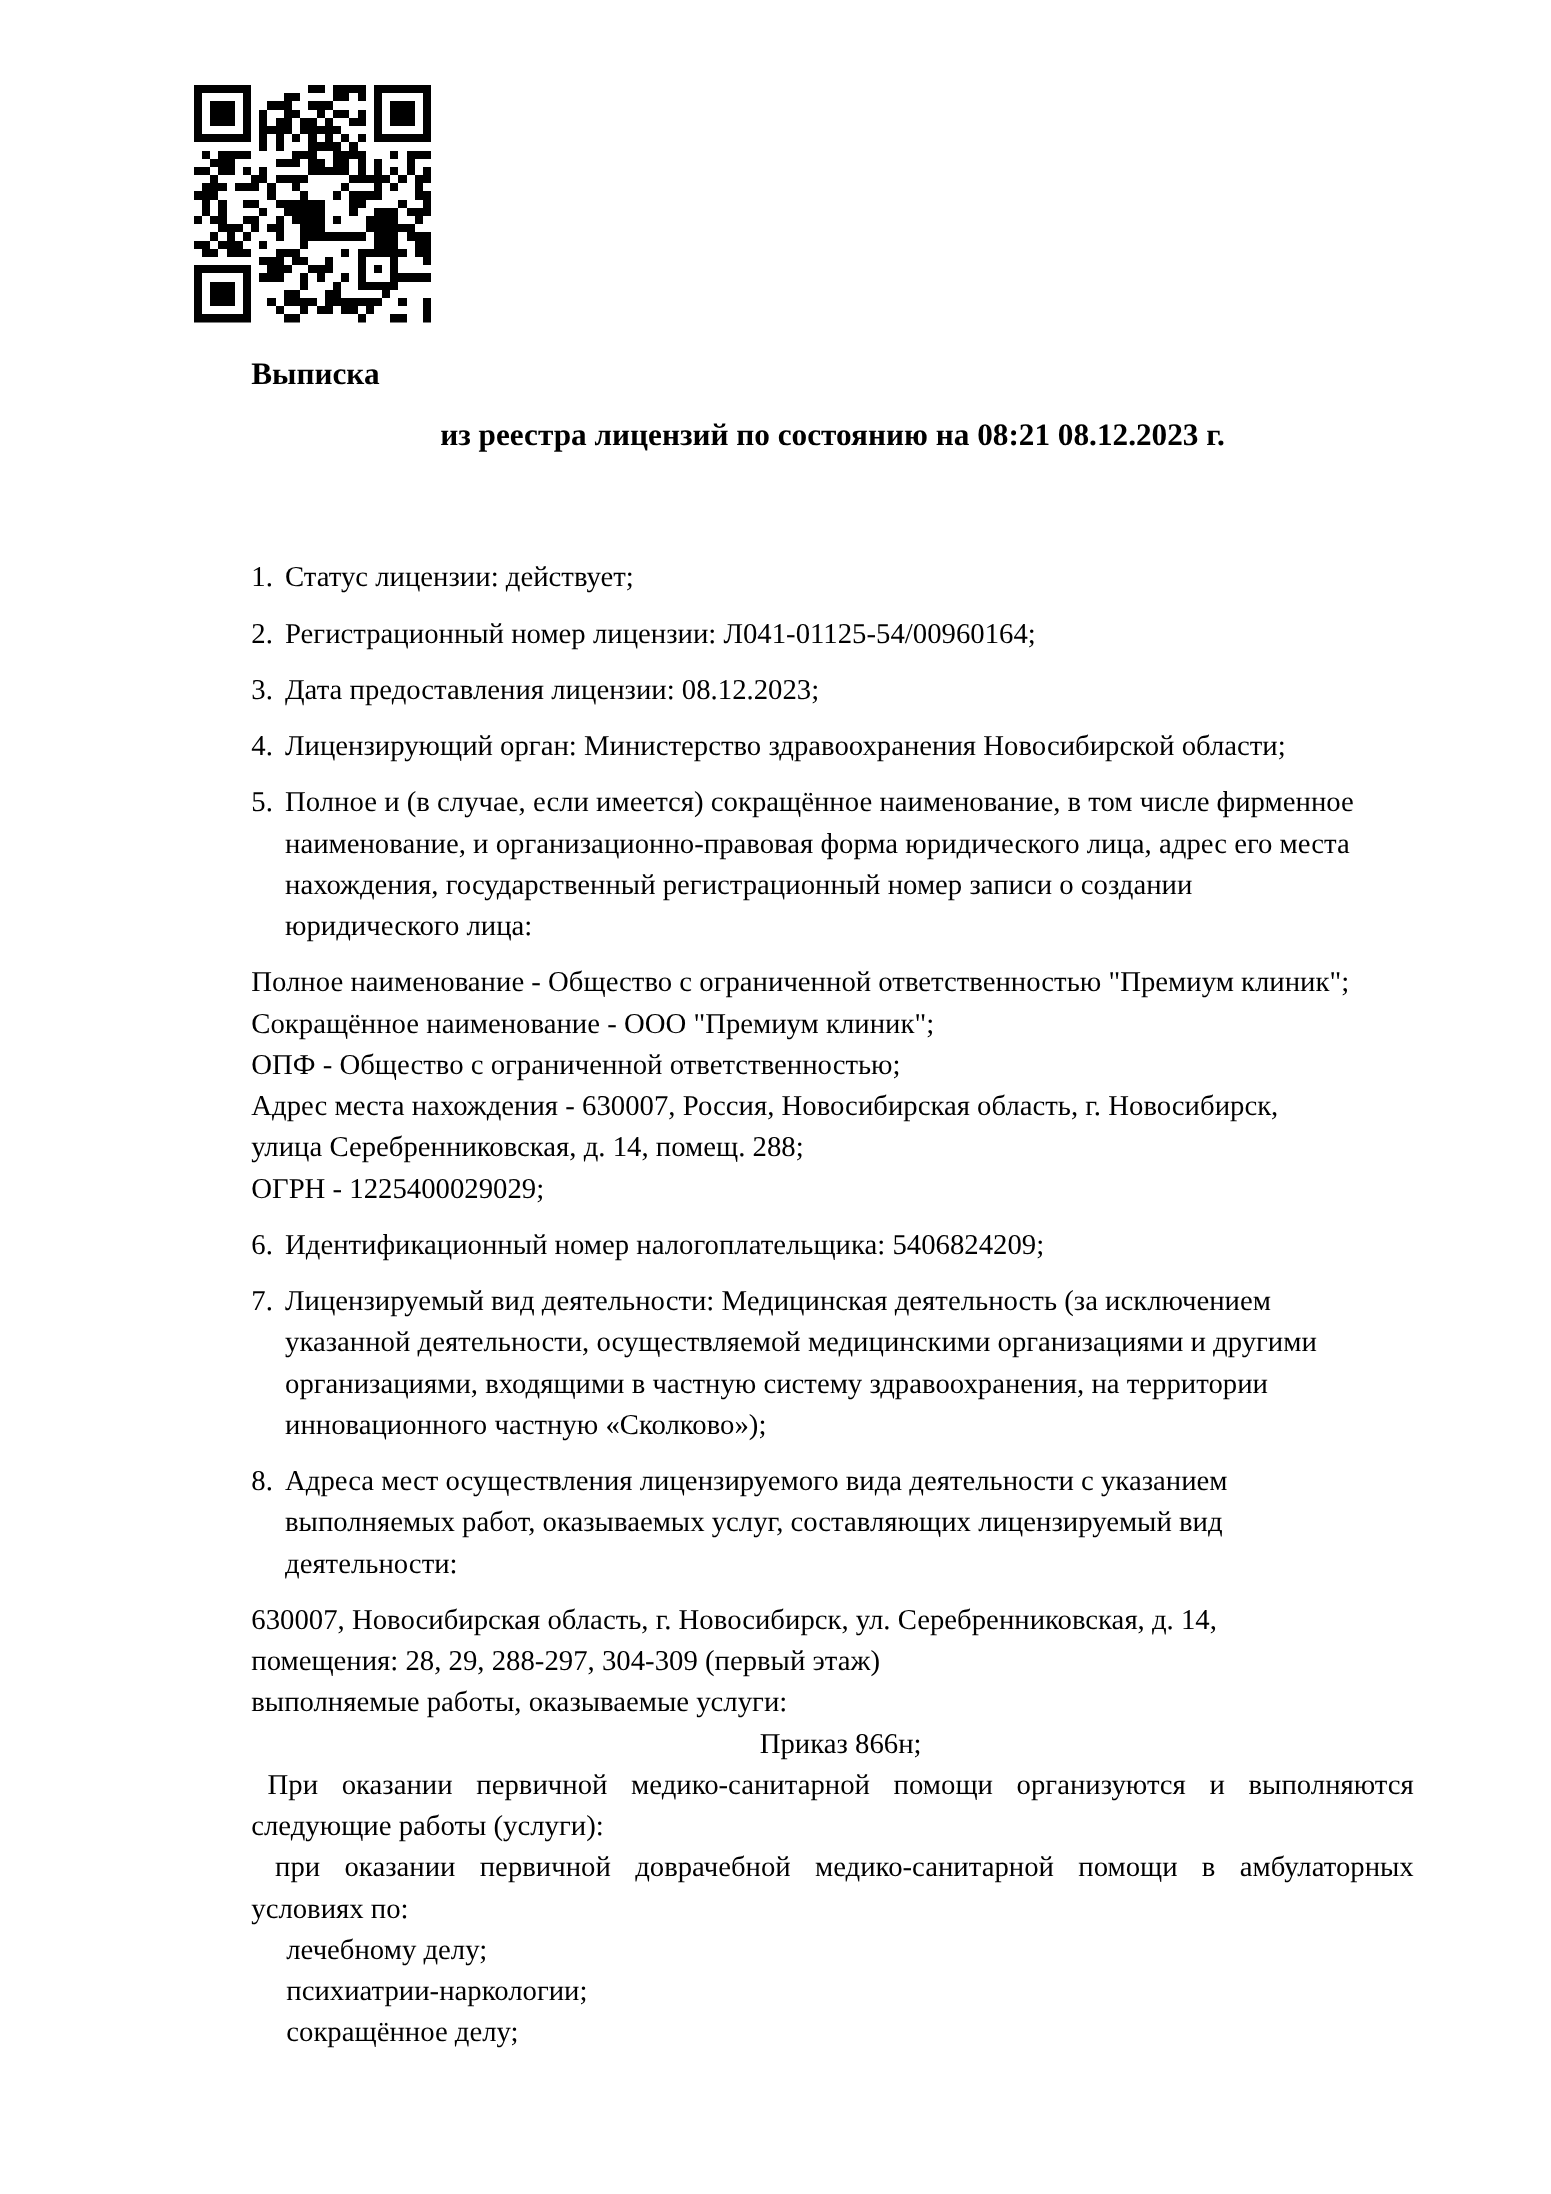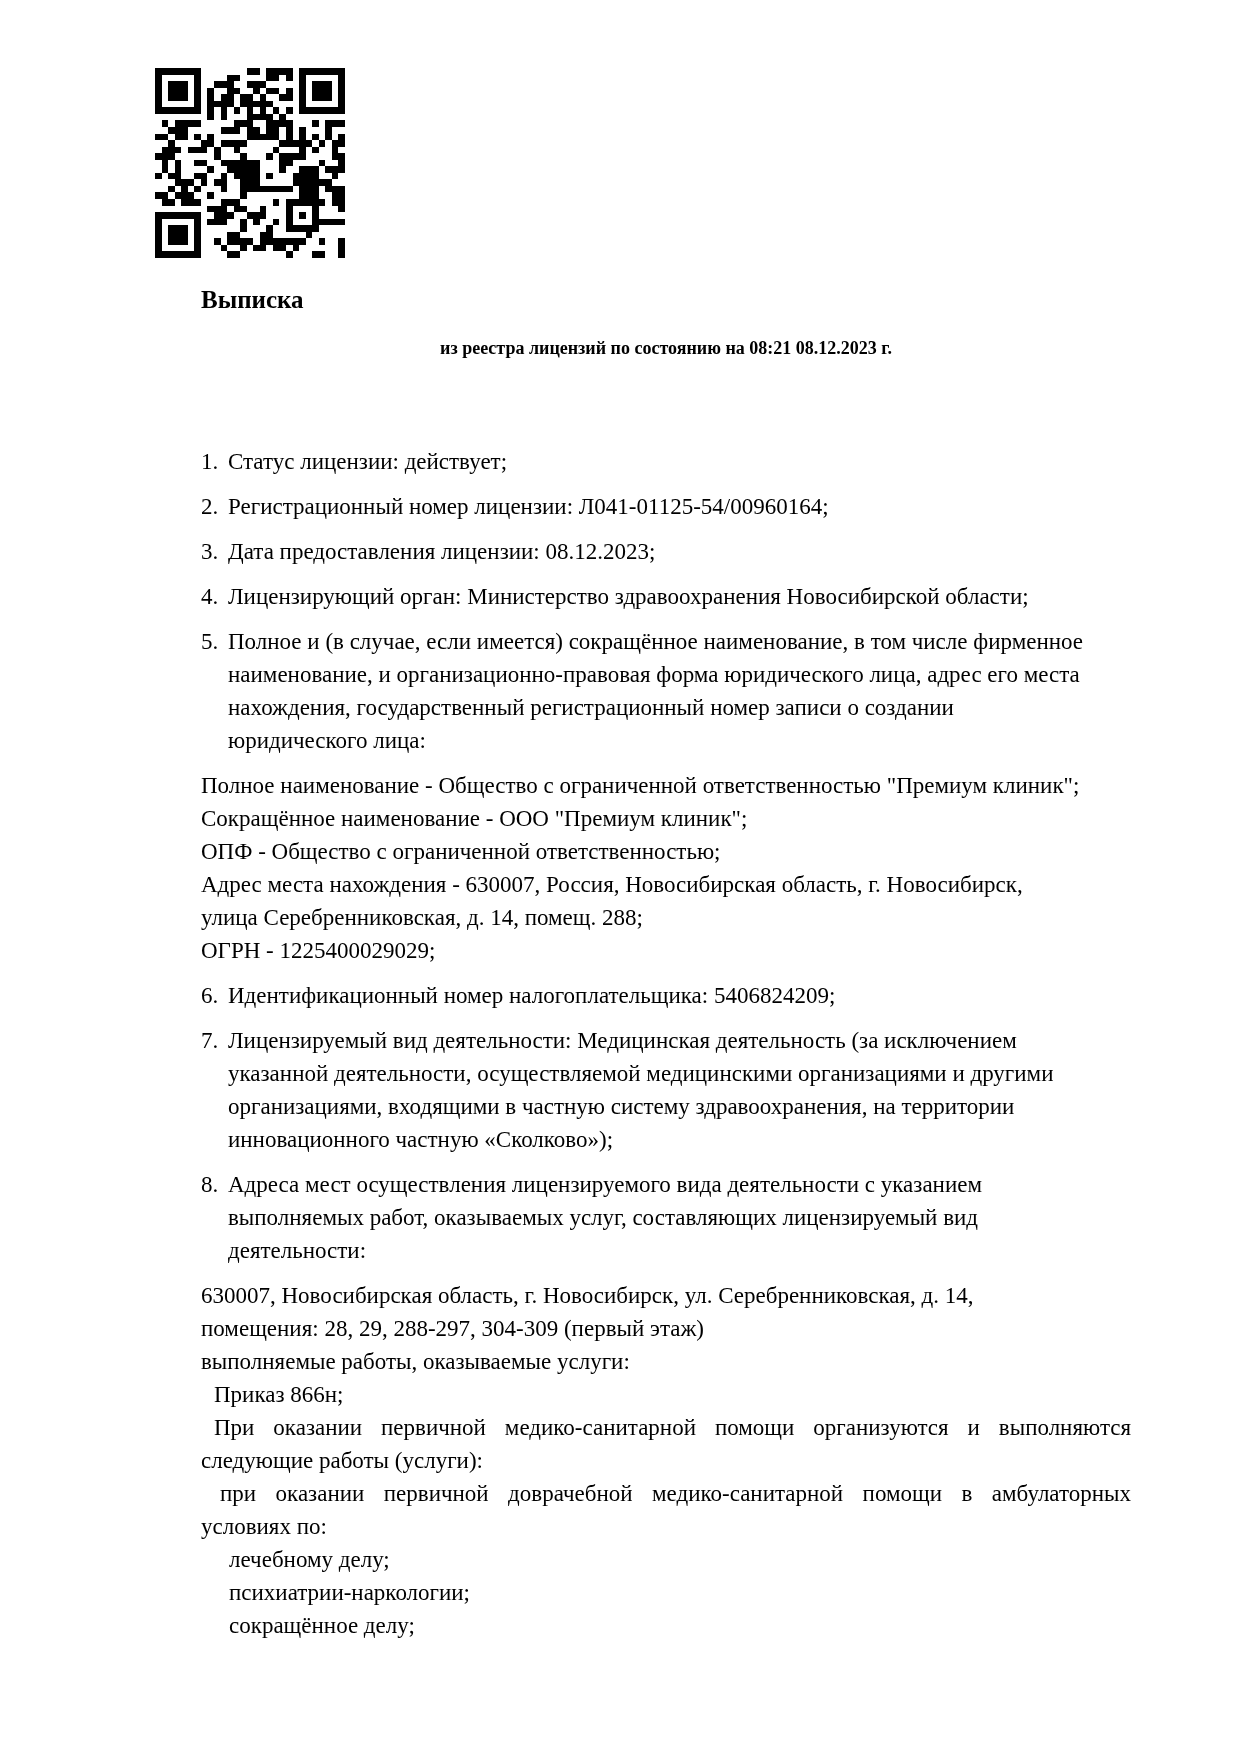--- a/index.html
+++ b/index.html
@@ -24,42 +24,42 @@
     line-height:33px;
   }
   .title{
     font-weight:bold;
     font-size:25px;
     margin-bottom:16px;
     white-space:nowrap;
   }
   .subtitle{
     font-weight:bold;
-    font-size:18px;
+    font-size:25px;
     text-align:center;
     margin-bottom:80px;
     white-space:nowrap;
   }
   .item{
     position:relative;
     padding-left:27px;
     margin-bottom:12px;
   }
   .item .num{
     position:absolute;
     left:0;top:0;
   }
   .block{margin-bottom:12px;font-family:Liberation Serif, serif;}
   .line{white-space:nowrap;}
   .just{
     white-space:normal;
     text-align:justify;
     text-align-last:justify;
   }
-  .ind1{padding-left:13px;}
+  .ind1{padding-left:13px;text-align:center;}
   .tind1{text-indent:13px;}
   .tind2{text-indent:19px;}
   .ind3{padding-left:28px;}
 </style>
 </head>
 <body>
 
 <div class="page">
 
   <svg id="qr-svg" class="qr" viewBox="0 0 29 29" shape-rendering="crispEdges" aria-hidden="true">

